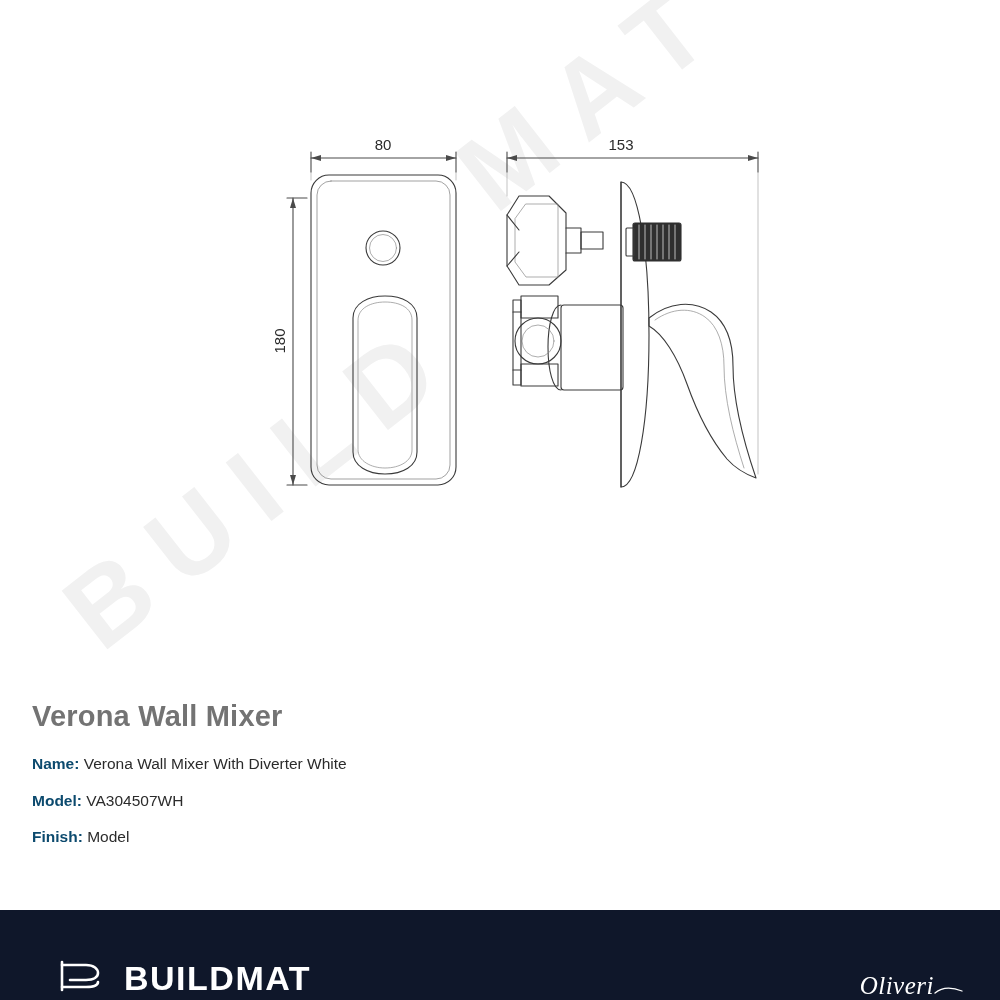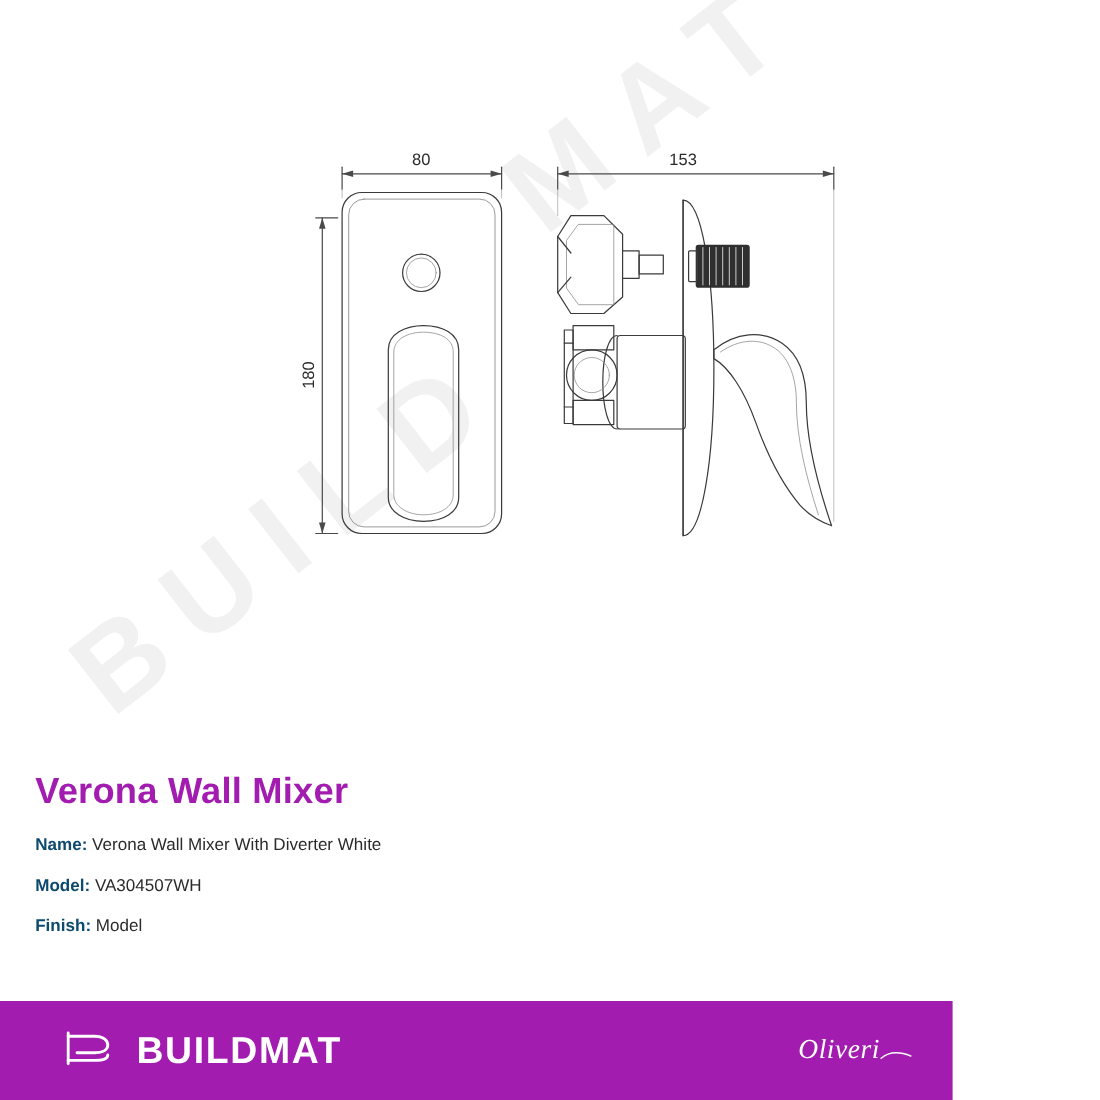--- a/index.html
+++ b/index.html
@@ -54,23 +54,23 @@
   }
 
   
   .info {
     position: absolute;
     left: 32px;
     top: 700px;
     width: 800px;
   }
   .product-title {
-    font-size: 33px;
-    font-weight: 700;
-    color: #a21caf;
+    font-size: 29px;
+    font-weight: 700;
+    color: #737373;
     margin: 0 0 22px 0;
     letter-spacing: .2px;
   }
   .spec-row {
     font-size: 15.5px;
     color: #2b2b2b;
     margin-bottom: 18px;
     line-height: 1.2;
   }
   .spec-row .lbl {
@@ -79,25 +79,25 @@
   }
   .spec-row .val {
     font-weight: 400;
   }
 
   
   .footer {
     position: absolute;
     left: 0;
     bottom: 0;
-    width: 866px;
+    width: 1000px;
     height: 90px;
-    background: #a21caf;
+    background: #0f172a;
     display: flex;
-    align-items: center;
+    align-items: flex-end;
     justify-content: space-between;
     padding: 0 58px;
     box-sizing: border-box;
   }
   .brand {
     display: flex;
     align-items: center;
     gap: 20px;
   }
   .brand-word {

